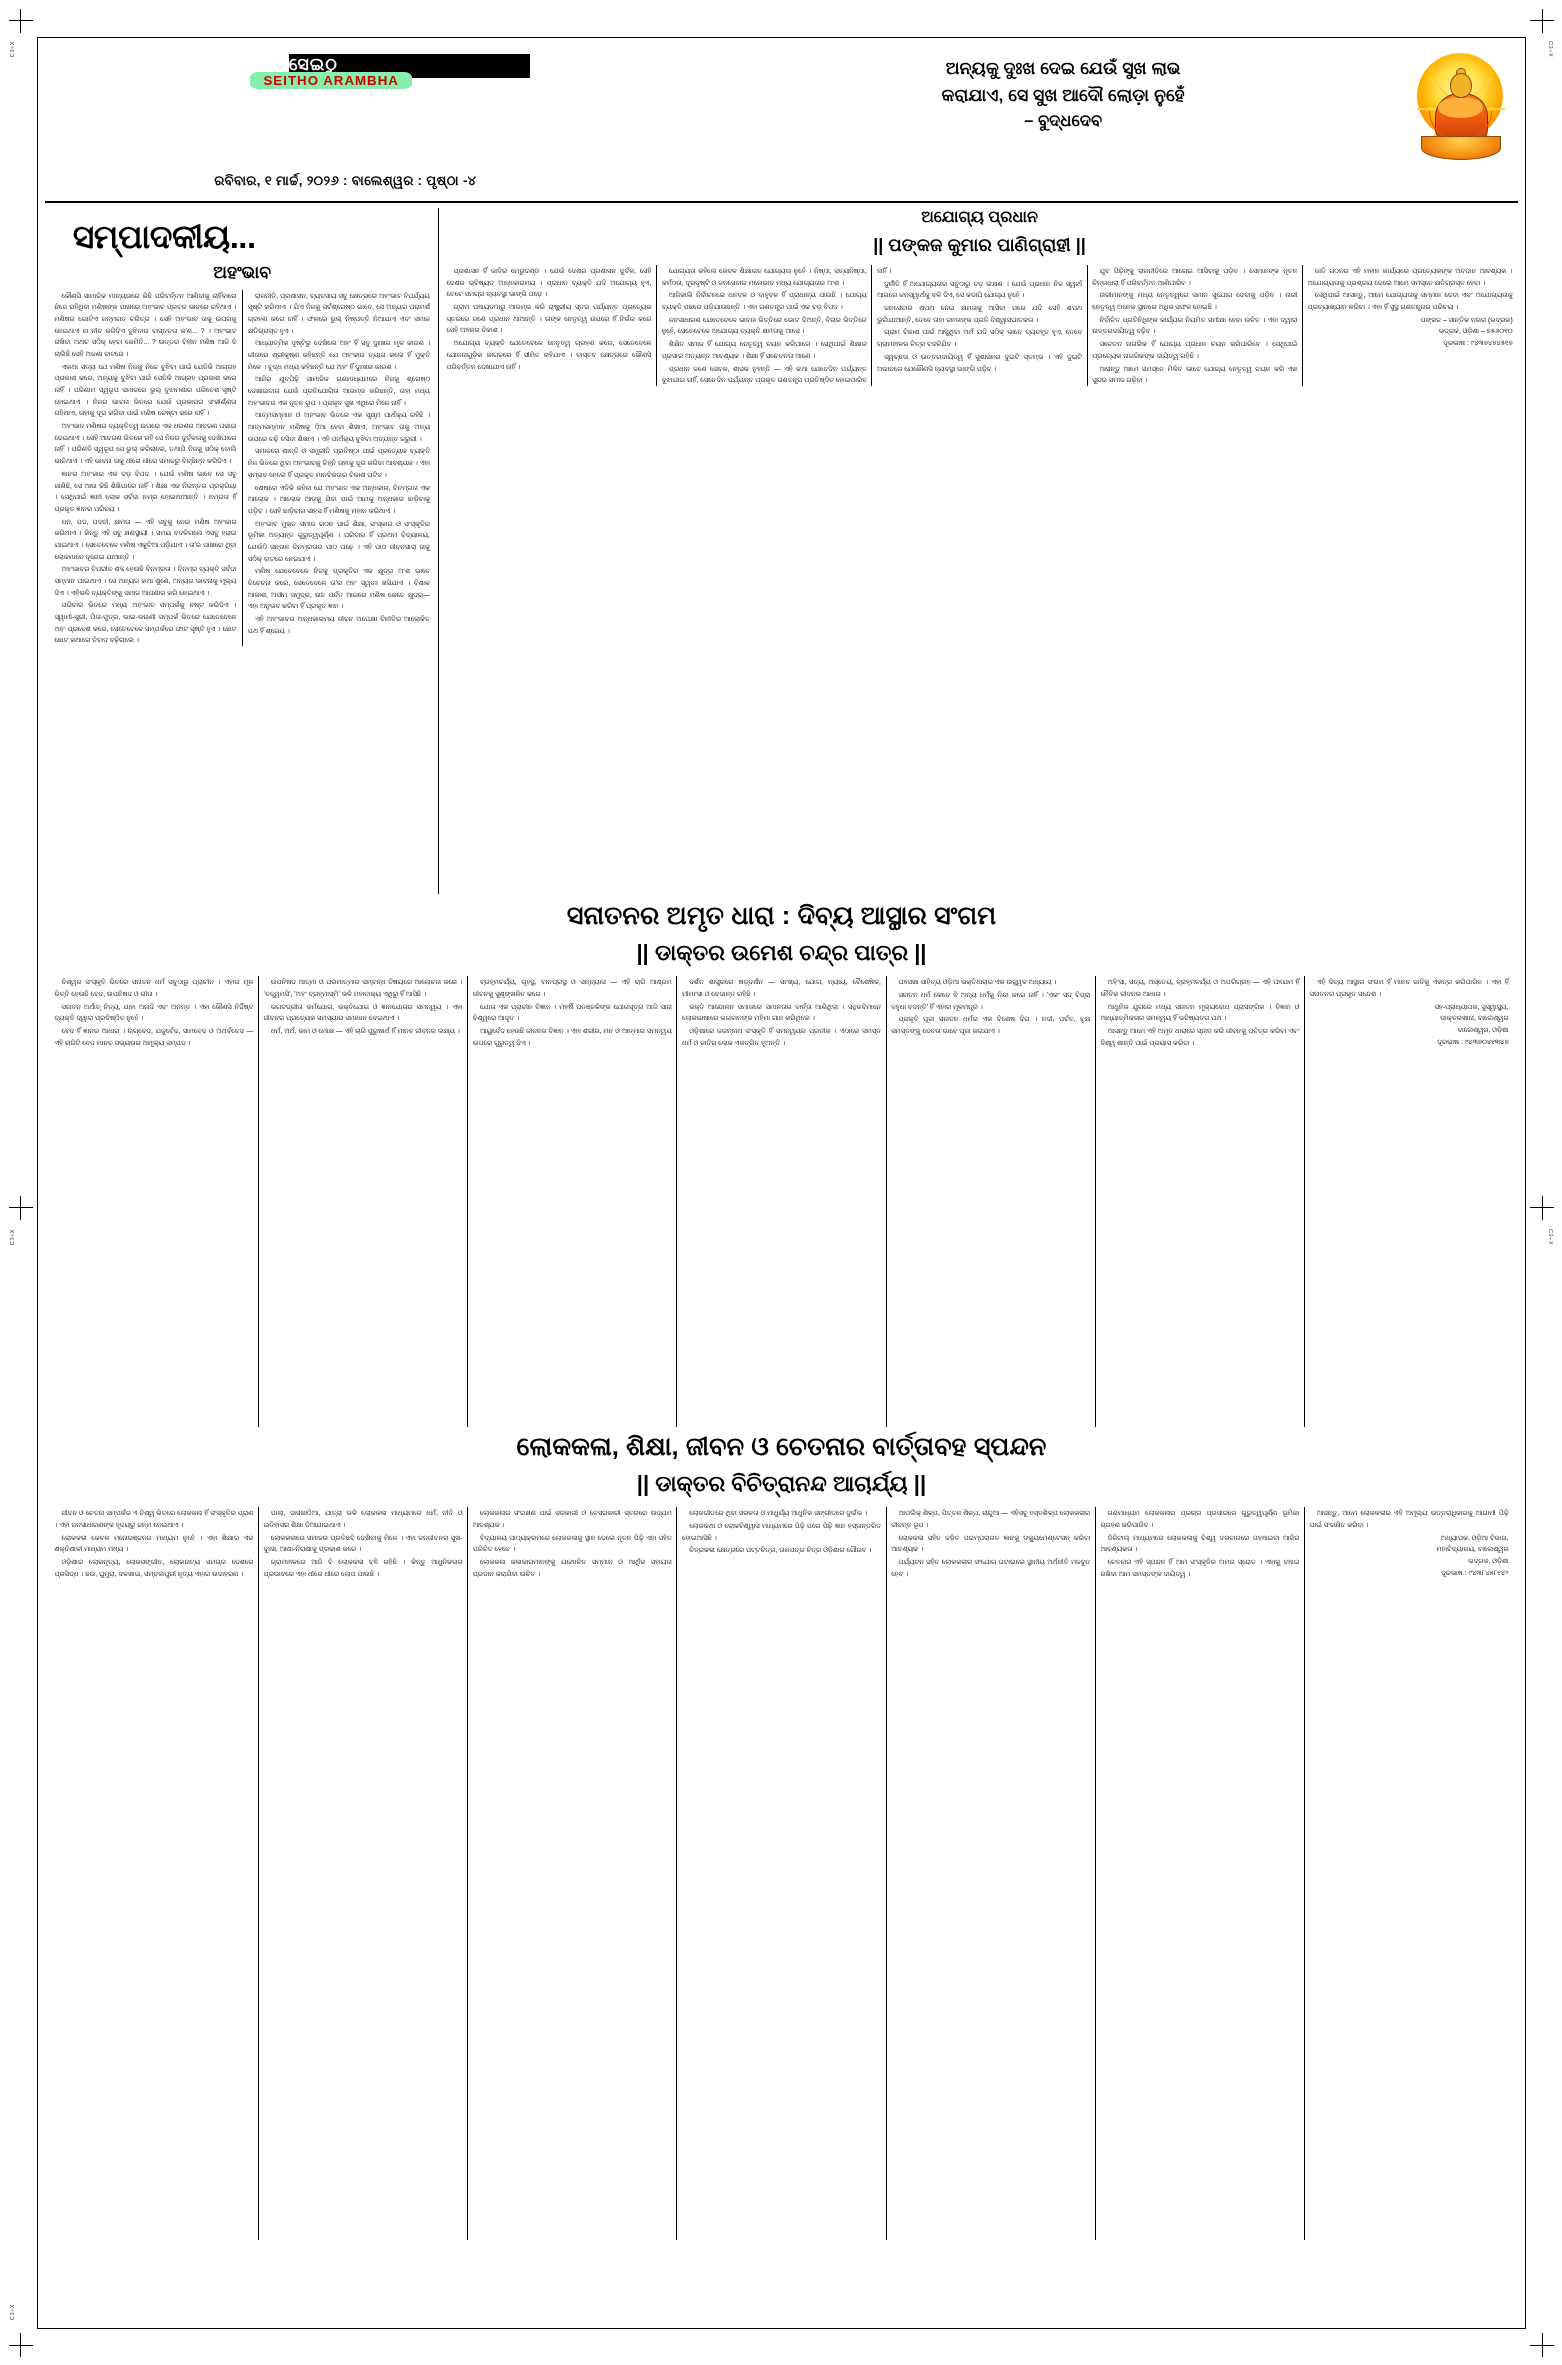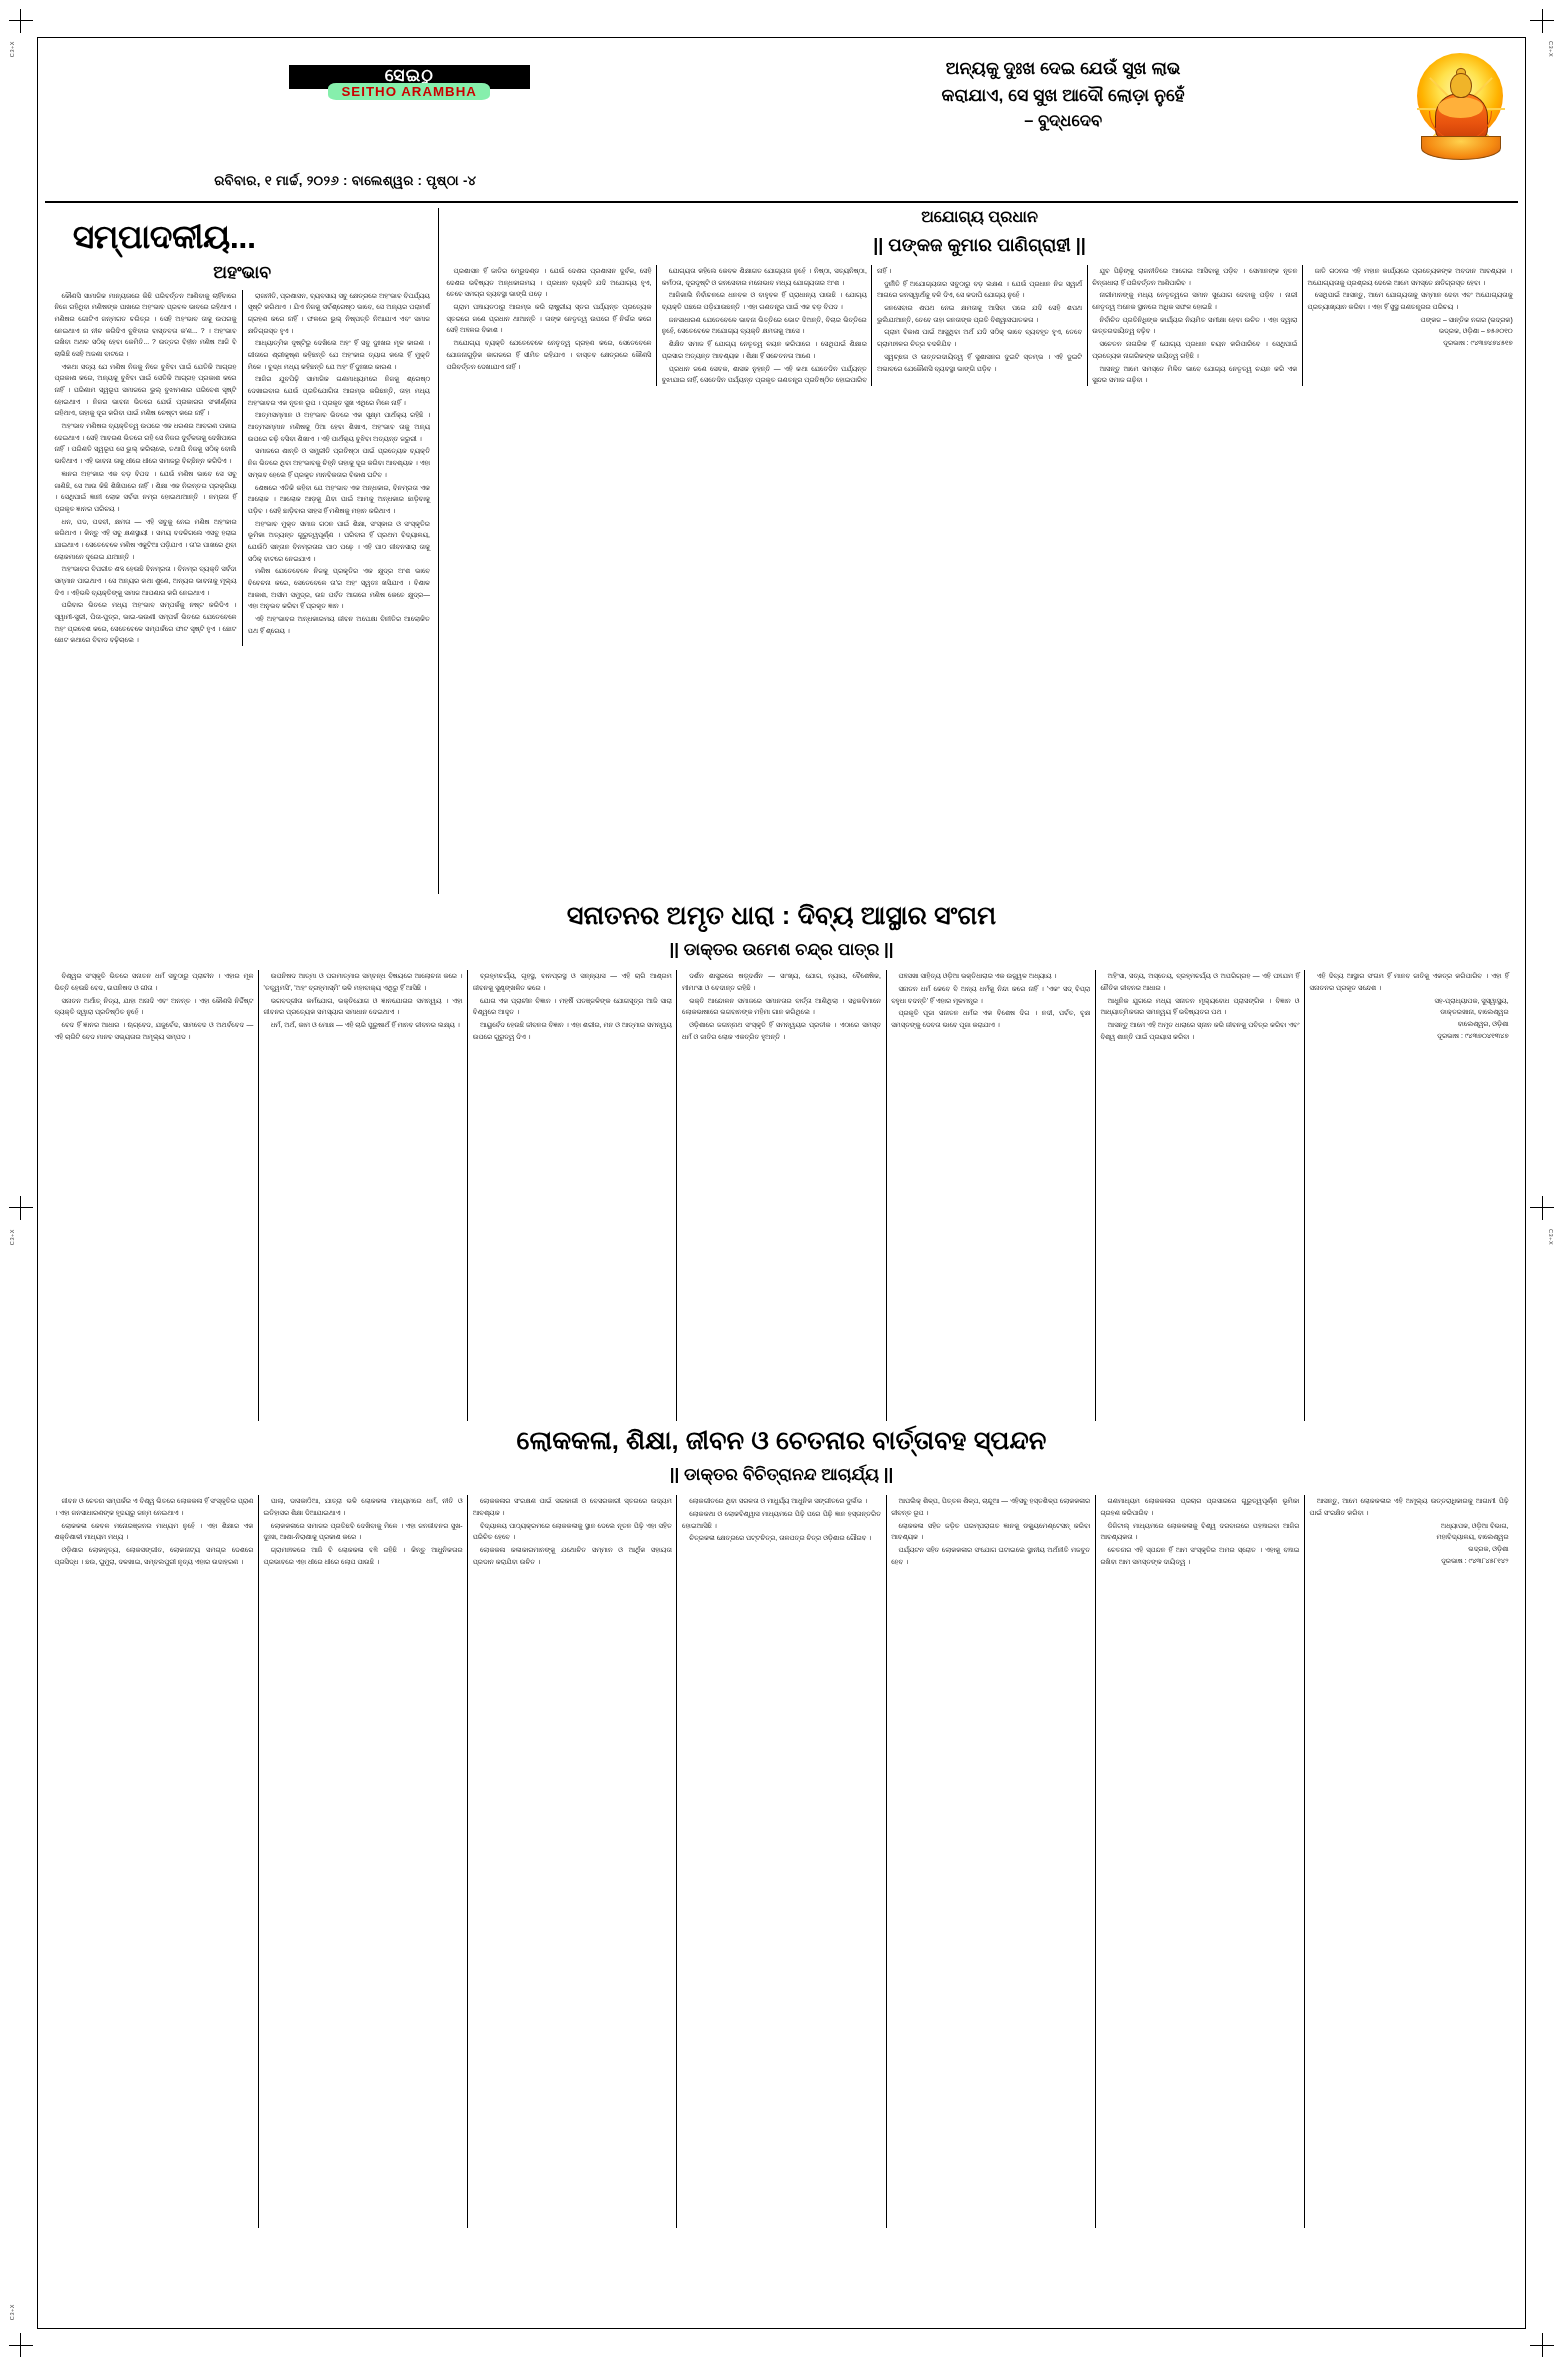--- a/index.html
+++ b/index.html
@@ -26,21 +26,21 @@
   .ec-mr{right:9.2px;top:1229px;writing-mode:vertical-rl;}
   .ec-bl{left:9.2px;bottom:46px;writing-mode:vertical-rl;transform:rotate(180deg);}
 
   
   .page{position:absolute;left:37px;top:37px;width:1489px;height:2292px;
         border:1.5px solid #000;box-sizing:border-box;background:#fff;}
   .inner{position:absolute;left:7.2px;top:7.2px;right:7.2px;bottom:7.2px;}
 
   
   .masthead{position:relative;height:156px;border-bottom:2px solid #000;}
-  .logo-wrap{position:absolute;left:205px;top:20px;width:318px;text-align:center;}
+  .logo-wrap{position:absolute;left:205px;top:9px;width:318px;}
   .logo-seithu{background:#000;color:#fff;font-weight:bold;font-size:17.4px;
       letter-spacing:1px;padding:2px 0 4.1px;width:241px;margin:0 auto;line-height:1;}
   .logo-main{font-size:77px;font-weight:bold;line-height:0.92;letter-spacing:-2px;
       margin-top:-3.1px;color:#000;}
   .logo-badge{display:inline-block;background:#86efac;color:#cc0000;font-weight:bold;
       font-size:13.3px;letter-spacing:1px;padding:1px 13.3px;border-radius:8.2px/5.1px;
       margin-top:-14.3px;position:relative;z-index:3;}
   .dateline{position:absolute;left:169px;top:128px;width:389px;
       font-size:13.3px;font-weight:bold;letter-spacing:0.3px;}
 
@@ -67,21 +67,21 @@
   .b-arms{position:absolute;left:23.6px;top:61px;width:61px;height:29px;
       border:1.5px solid #e8530e;border-top:none;border-radius:0 0 31px 31px;}
 
   
   .ed-title{font-size:33px;font-weight:bold;letter-spacing:-0.5px;line-height:1.05;
       margin:11.3px 0 0 18.4px;}
   .ed-sub{font-size:17.4px;font-weight:bold;text-align:center;margin:8.2px 0 6.1px 0;}
   .art-title{font-size:16px;font-weight:bold;text-align:center;line-height:1.15;}
   .art-by{font-size:18px;font-weight:bold;text-align:center;margin-top:8.2px;}
   .band-title{font-size:25.6px;font-weight:bold;text-align:center;line-height:1.15;}
-  .band-by{font-size:17px;font-weight:bold;text-align:center;margin-top:9.2px;}
+  .band-by{font-size:22px;font-weight:bold;text-align:center;margin-top:9.2px;}
 
   
   .body-col{
       font-size:6.8px;line-height:1.72;text-align:justify;
       -webkit-hyphens:auto;hyphens:auto;word-break:break-word;
   }
   .body-col p{margin:0 0 1px 0;text-indent:7.2px;}
 
   
   .sec1{position:relative;display:flex;gap:0;}

